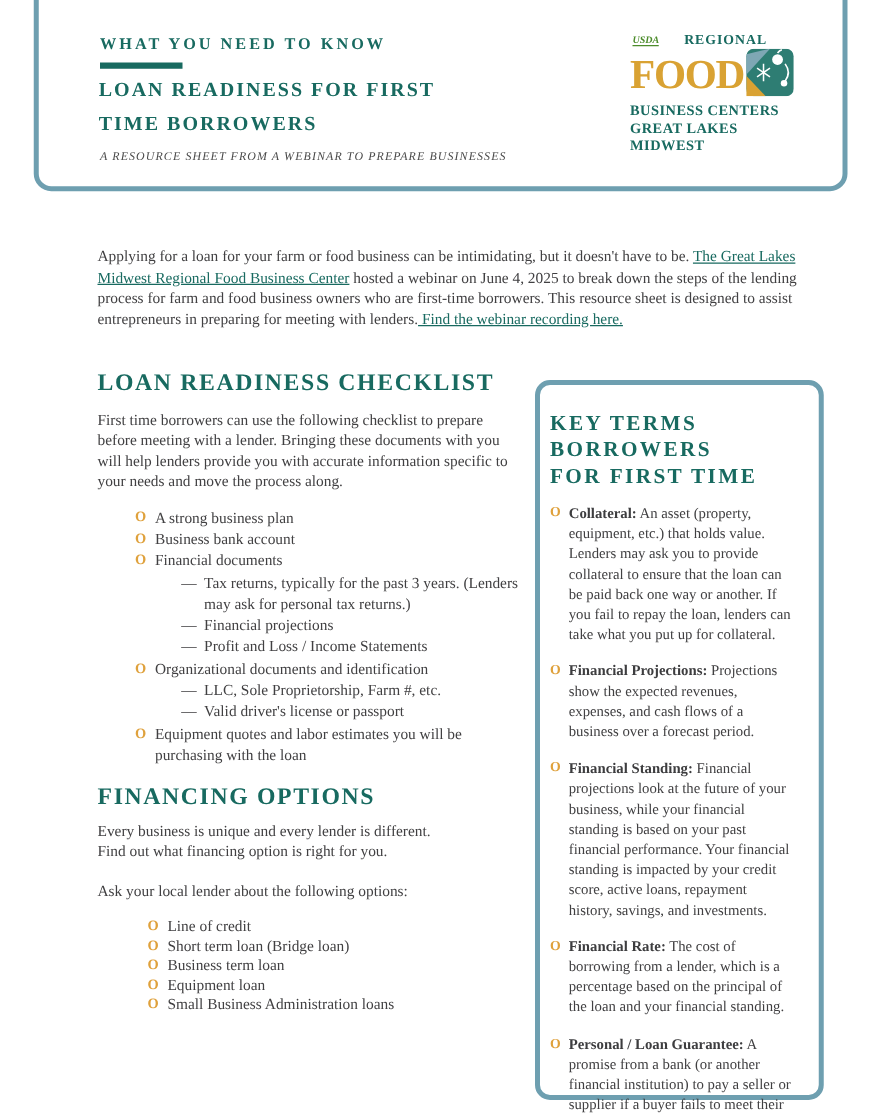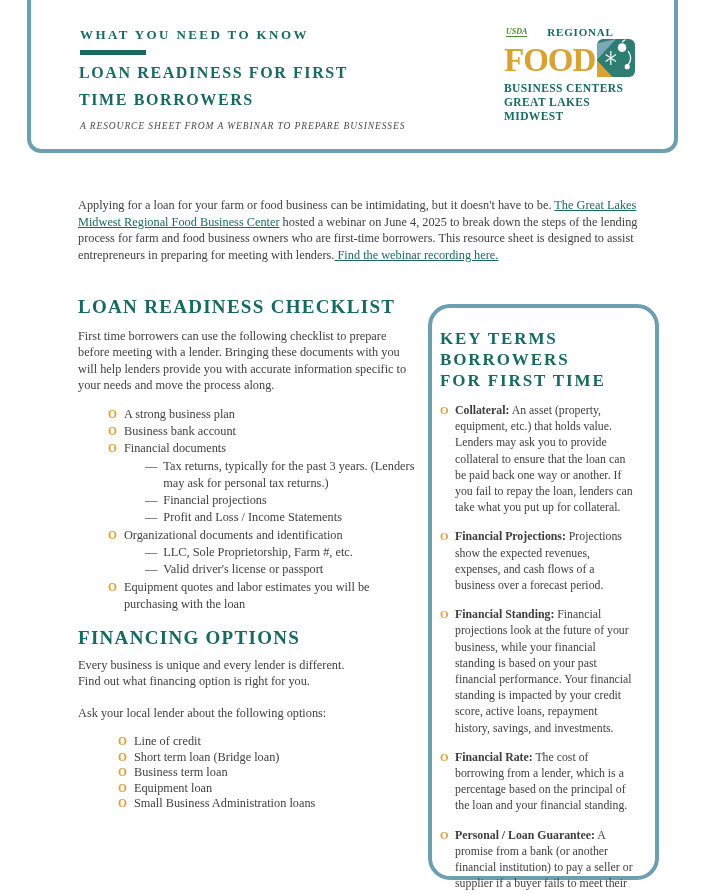--- a/index.html
+++ b/index.html
@@ -46,21 +46,21 @@
   .financing-section{position:absolute;left:78px;top:627px;width:340px;}
   .fin-line{font-size:12.3px;line-height:16.4px;}
   .fin-para1{margin-top:8px;}
   .fin-para2{margin-top:15px;font-size:12.3px;line-height:16.4px;}
   .options-list{margin-top:13px;padding-left:40px;}
   .options-list .li-row{line-height:15.5px;}
   .options-list .bullet{line-height:15.5px;}
 
   
   .key-terms{position:absolute;left:428px;top:304px;width:231px;height:576px;
-             box-sizing:border-box;border:4px solid #6E9FB0;border-radius:22px;
+             box-sizing:border-box;border:4px solid #6E9FB0;border-radius:12px;
              padding:20px 20px 0 8px;background:#fff;}
   .kt-heading{font-size:17px;font-weight:bold;letter-spacing:1.9px;line-height:21px;color:#186A60;}
   .kt-list{margin-top:11px;}
   .term-row{display:flex;gap:6px;margin-bottom:13px;}
   .term-bullet{color:#DFA13C;font-weight:bold;font-size:11px;line-height:16.2px;flex:0 0 9px;}
   .term-text{font-size:11.8px;line-height:16.2px;color:#414042;}
   .term-name{font-weight:bold;color:#3d3d3f;}
 </style>
 </head>
 <body>

